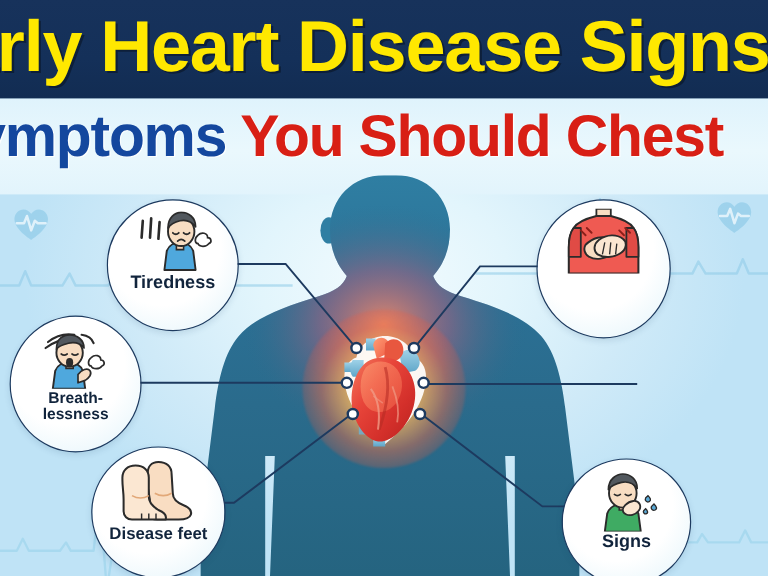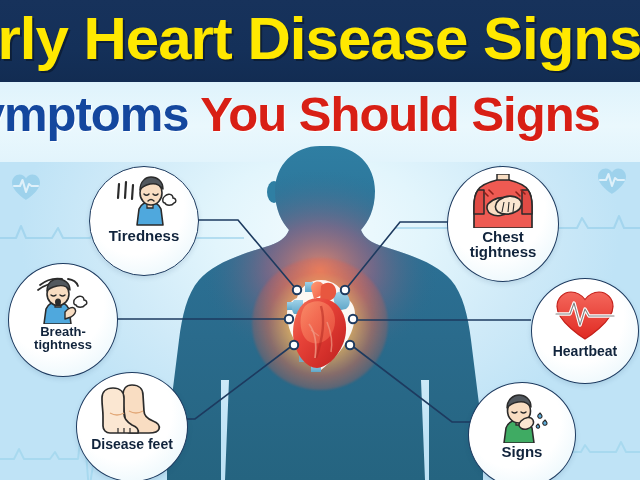--- a/index.html
+++ b/index.html
@@ -294,21 +294,21 @@
       <circle cx="350" cy="345" r="4.2"></circle>
     </g>
   </svg>
 
   <div id="header">
     <div class="title">Early Heart Disease Signs</div>
   </div>
 
   <div id="subtitle">
     <div class="sub">
-      <span class="s1">Symptoms</span><span class="s2"> You Should Signs</span>
+      <span class="s1">Symptoms</span><span class="s2"> You Should Chest</span>
     </div>
   </div>
 
   <div class="bubble" id="b-tiredness">
     <svg class="art" width="66" height="50" viewBox="0 0 66 50">
 
       <g stroke="#2b2b2b" stroke-width="2.2" stroke-linecap="round">
         <path d="M8 8 L7 22"></path>
           <path d="M15 6 L14 22"></path>
           <path d="M22 9 L21 23"></path>
@@ -353,21 +353,21 @@
       <path d="M32 23 q2.5 2 5 0" fill="none" stroke="#2b2b2b" stroke-width="1.4" stroke-linecap="round"></path>
 
       <ellipse cx="30" cy="30" rx="3" ry="3.6" fill="#2b2b2b"></ellipse>
 
       <path d="M37 40 c3 -4 8 -6 10 -3 c2 3 -1 6 -4 8 l-6 2 z" fill="#f8ddc2" stroke="#2b2b2b" stroke-width="1.4" stroke-linejoin="round"></path>
 
       <path d="M48 26 c3 -3 8 -2 8 2 c3 0 4 4 1 5 c-2 3 -8 3 -9 0 c-3 0 -3 -5 0 -7 z" fill="#ffffff" stroke="#2b2b2b" stroke-width="1.4"></path>
     </svg>
     <div class="cap">
       <div>Breath-</div>
-      <div>tightness</div>
+      <div>lessness</div>
     </div>
   </div>
 
   <div class="bubble" id="b-swollen">
     <svg class="art" width="72" height="52" viewBox="0 0 72 52">
 
       <path d="M36 2 c7 0 11 4 11 10 l1 16 c0 5 4 8 9 10 c5 2 7 5 6 8 c-1 3 -5 4 -10 4 l-18 0 c-4 0 -6 -2 -6 -6 l0 -8 c0 -6 -2 -10 -2 -16 l0 -8 c0 -6 3 -10 9 -10 z" fill="#f9ddc2" stroke="#2b2b2b" stroke-width="1.7" stroke-linejoin="round"></path>
 
       <path d="M17 5 c7 0 11 4 11 10 l0 16 c0 5 3 8 8 11 c5 2 7 5 6 8 l-28 0 c-4 0 -7 -3 -7 -7 l0 -10 c0 -6 -1 -10 -1 -16 l0 -2 c0 -6 4 -10 11 -10 z" fill="#fbe7d2" stroke="#2b2b2b" stroke-width="1.7" stroke-linejoin="round"></path>
 
@@ -401,40 +401,22 @@
       </g>
 
       <path d="M22 30 c6 -6 14 -8 20 -5 c5 2 6 8 2 12 c-5 5 -14 6 -19 3 c-4 -2 -5 -7 -3 -10 z" fill="#f8ddc2" stroke="#2b2b2b" stroke-width="1.6" stroke-linejoin="round"></path>
       <path d="M33 26 c7 -5 15 -5 20 -1 c4 3 3 9 -2 12 c-6 4 -14 4 -19 1 c-4 -3 -3 -9 1 -12 z" fill="#fbe7d2" stroke="#2b2b2b" stroke-width="1.6" stroke-linejoin="round"></path>
       <g stroke="#2b2b2b" stroke-width="1.1" fill="none">
         <path d="M38 28 l-2 10"></path>
           <path d="M43 28 l-1 10"></path>
           <path d="M48 29 l-1 9"></path>
       </g>
     </svg>
-    <div class="cap">
-      <div>Chest</div>
-      <div>tightness</div>
-    </div>
-  </div>
-
-  <div class="bubble" id="b-heartbeat">
-    <svg class="art" width="64" height="52" viewBox="0 0 64 52">
-      <defs>
-        <linearGradient id="hbGrad" x1="0" y1="0" x2="0" y2="1">
-          <stop offset="0%" stop-color="#f4675c"></stop>
-          <stop offset="100%" stop-color="#e02a22"></stop>
-        </linearGradient>
-      </defs>
-      <path d="M32 50 C32 50 4 33 4 17.5 4 9 10.5 3 18 3 c5.5 0 10.5 3 14 7.5 C35.5 6 40.5 3 46 3 53.5 3 60 9 60 17.5 60 33 32 50 32 50 z" fill="url(#hbGrad)" stroke="#c4201a" stroke-width="1.2"></path>
-      <path d="M3 25 H17 l4 -11 l6 22 l5 -16 l4 7 h25" fill="none" stroke="#ffffff" stroke-width="3.4" stroke-linejoin="round" stroke-linecap="round"></path>
-      <path d="M3 25 H17 l4 -11 l6 22 l5 -16 l4 7 h25" fill="none" stroke="#1f1f1f" stroke-width="1.1" stroke-linejoin="round" stroke-linecap="round" opacity=".55"></path>
-    </svg>
-    <div class="cap">Heartbeat</div>
-  </div>
+  </div>
+
 
   <div class="bubble" id="b-nausea">
     <svg class="art" width="68" height="52" viewBox="0 0 68 52">
 
       <path d="M18 37 c2 -6 8 -8 13 -8 c5 0 11 2 13 8 l2 15 l-30 0 z" fill="#3fab63" stroke="#2b2b2b" stroke-width="1.6" stroke-linejoin="round"></path>
 
       <path d="M28 29 l7 0 l0 5 l-7 0 z" fill="#f6d3b5" stroke="#2b2b2b" stroke-width="1.3"></path>
 
       <ellipse cx="31" cy="20" rx="11.5" ry="12" fill="#f8ddc2" stroke="#2b2b2b" stroke-width="1.6"></ellipse>
 

